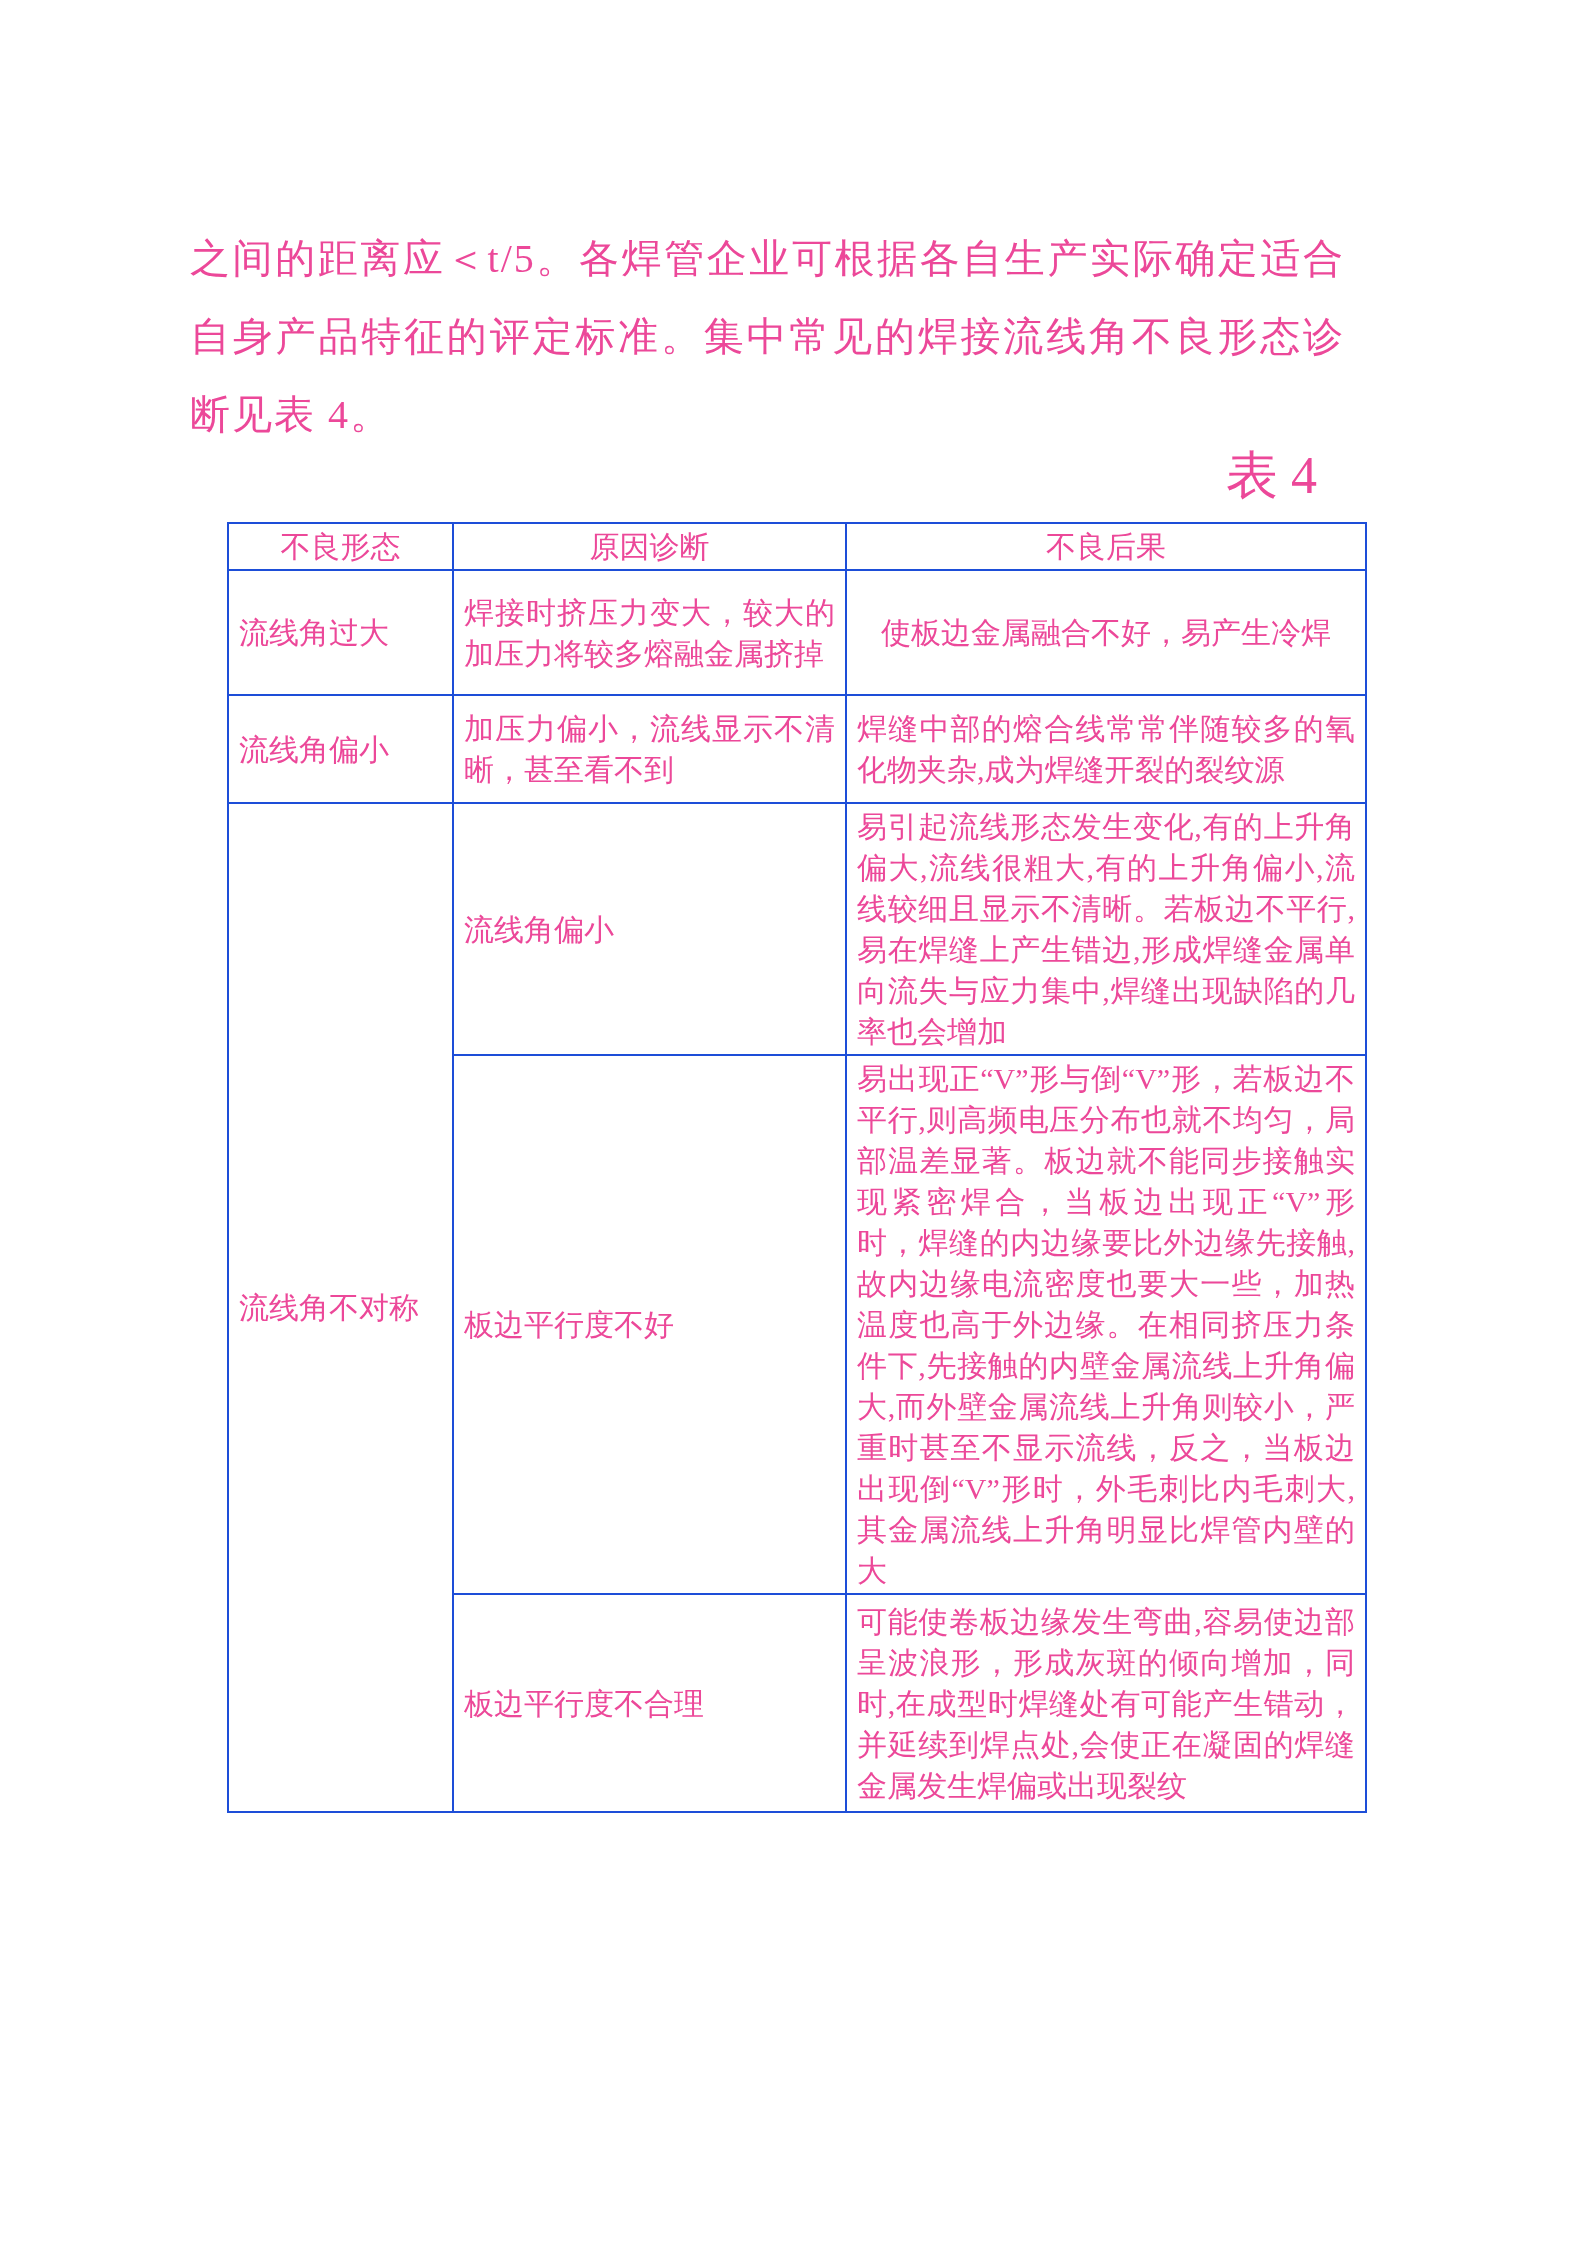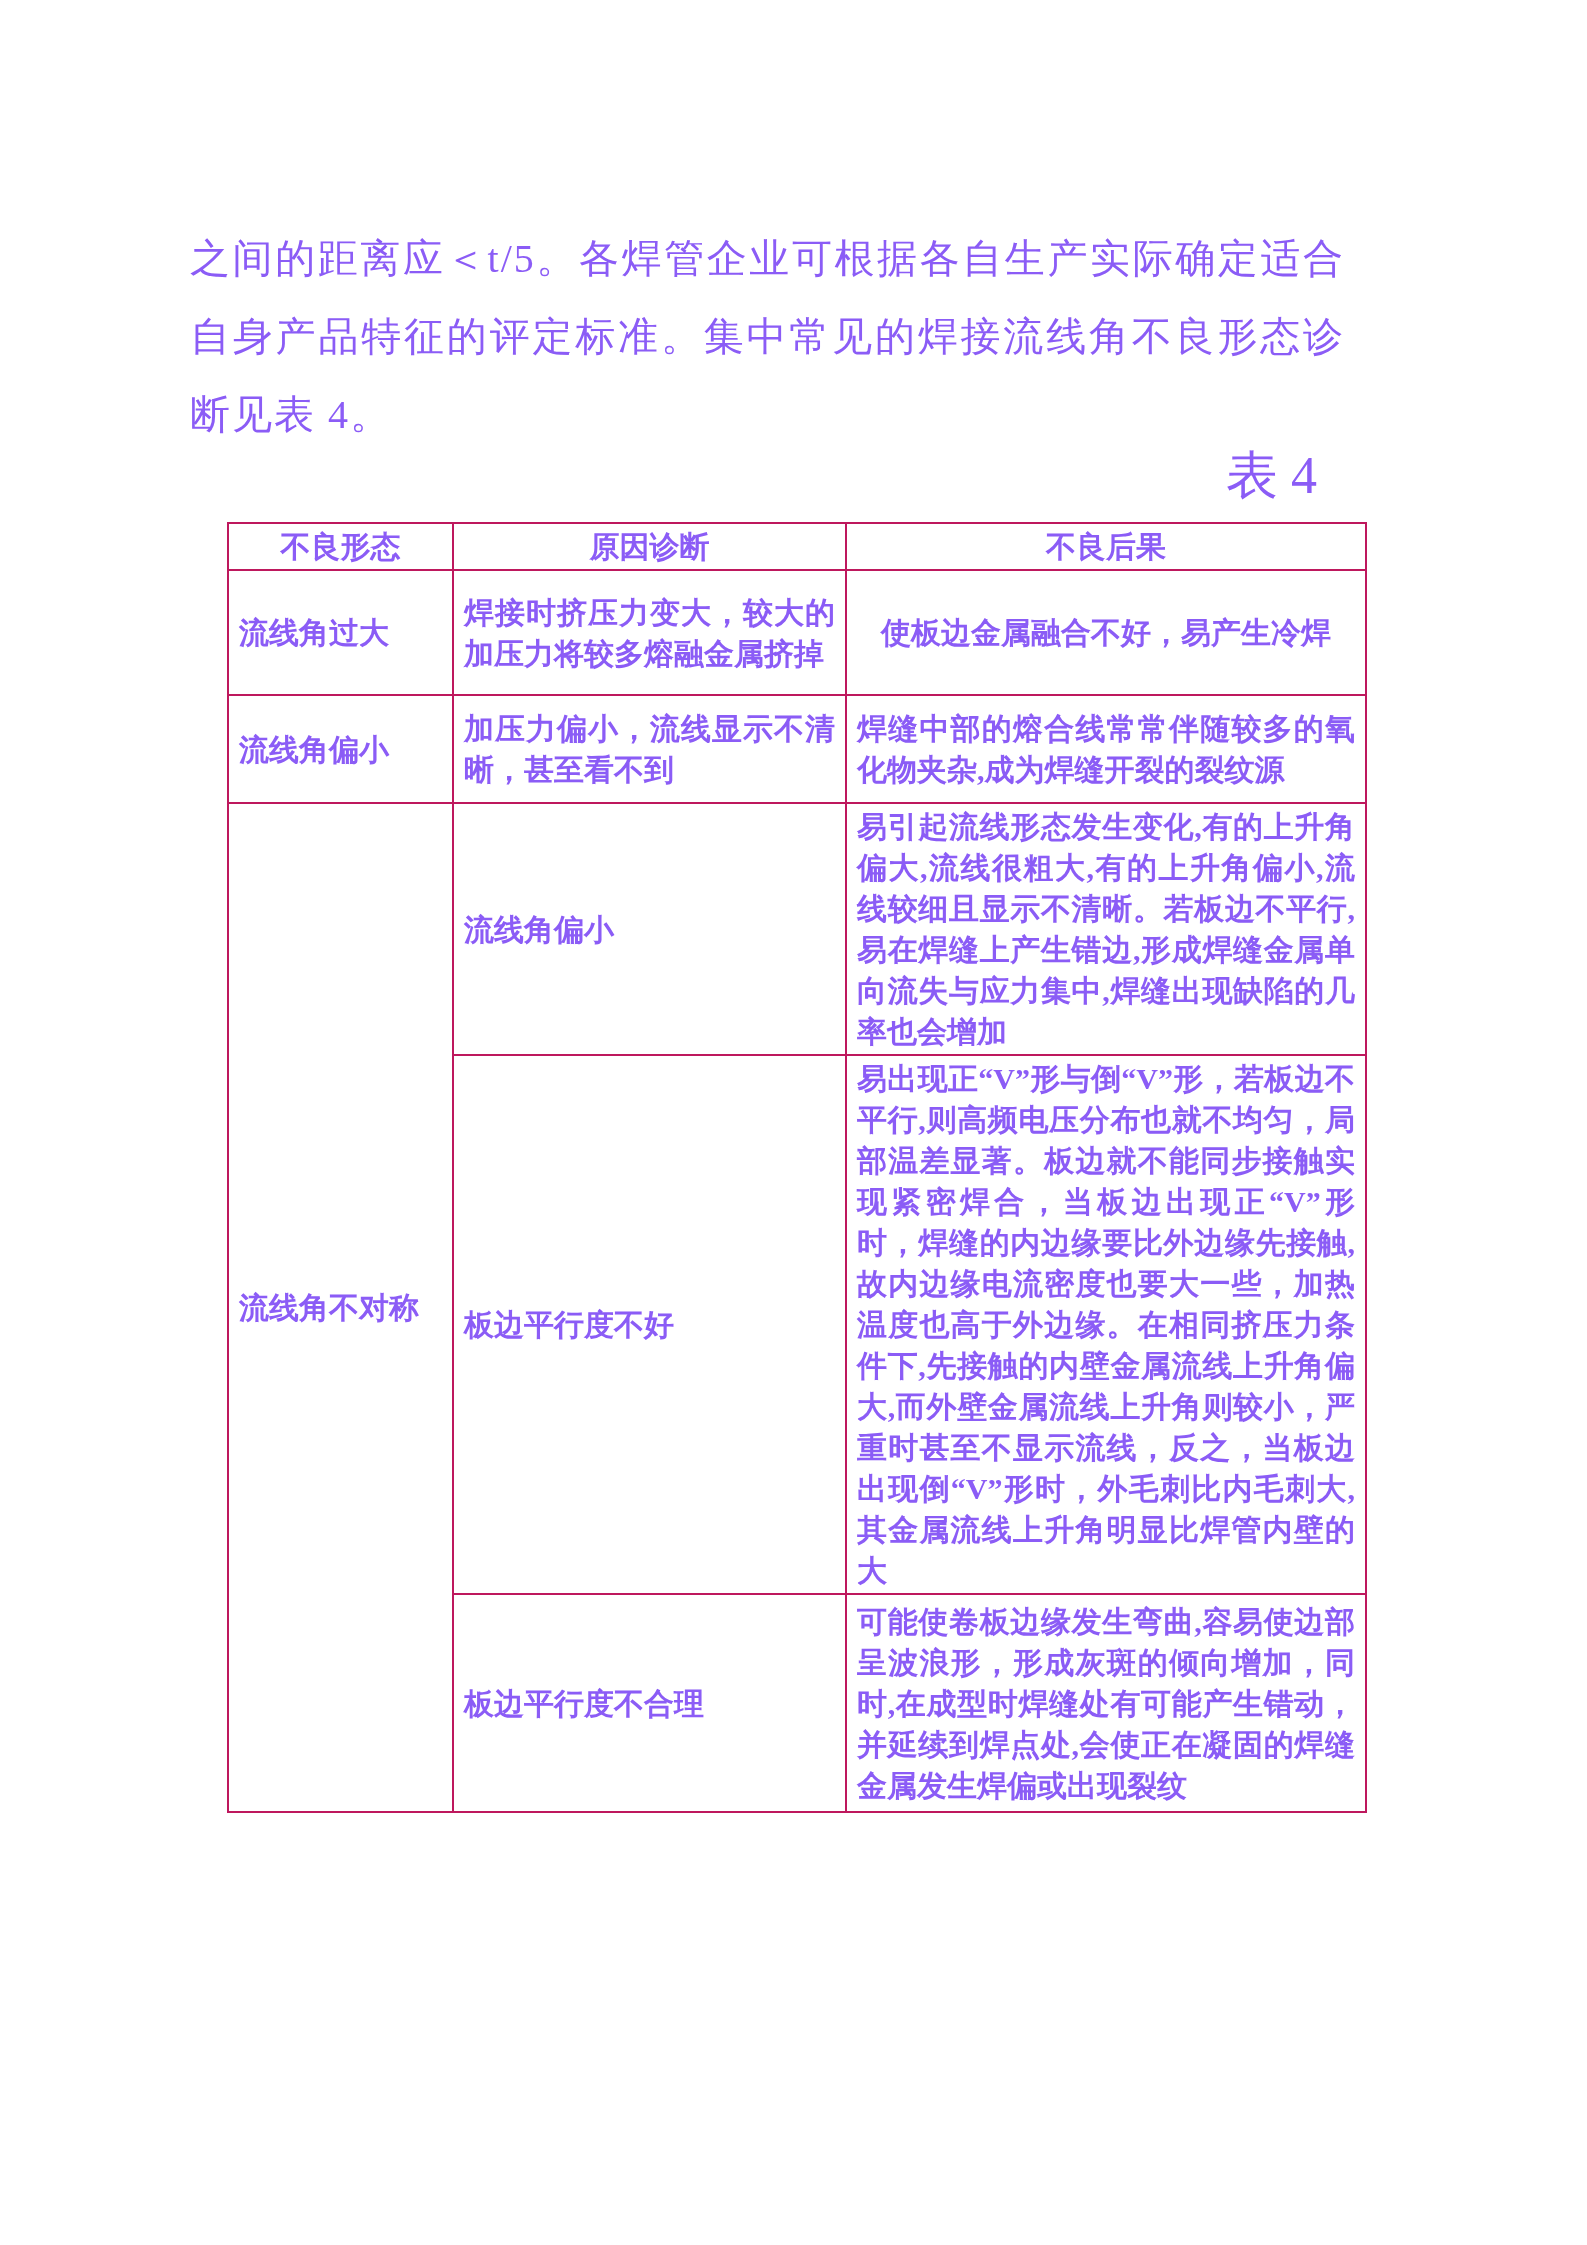--- a/index.html
+++ b/index.html
@@ -5,21 +5,21 @@
   html, body {
     margin: 0;
     padding: 0;
     background: #ffffff;
   }
   .page {
     position: relative;
     width: 1587px;
     height: 2245px;
     background: #ffffff;
-    color: #8b5cf6;
+    color: #ec4899;
     font-family: "Liberation Serif", "DejaVu Serif", serif;
   }
   .para {
     position: absolute;
     left: 190px;
     top: 180px;
     width: 1155px;
     font-size: 40px;
     line-height: 78px;
     text-align: justify;
@@ -39,24 +39,24 @@
     position: absolute;
     left: 227px;
     top: 522px;
     width: 1138px;
     border-collapse: collapse;
     table-layout: fixed;
     font-size: 30px;
   }
   table.defect-table th,
   table.defect-table td {
-    border: 2px solid #be185d;
+    border: 2px solid #1d4ed8;
     padding: 2px 10px;
     line-height: 41px;
-    font-weight: bold;
+    font-weight: normal;
     vertical-align: middle;
     overflow: hidden;
   }
   th.hdr { text-align: center; }
   tr.r-header { height: 45px; }
   tr.r-1 { height: 125px; }
   tr.r-2 { height: 108px; }
   tr.r-3a { height: 235px; }
   tr.r-3b { height: 537px; }
   tr.r-3c { height: 218px; }

